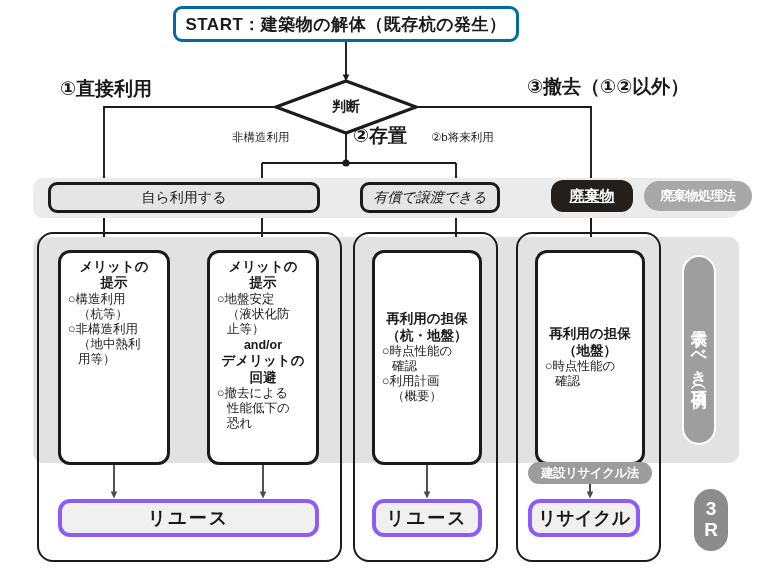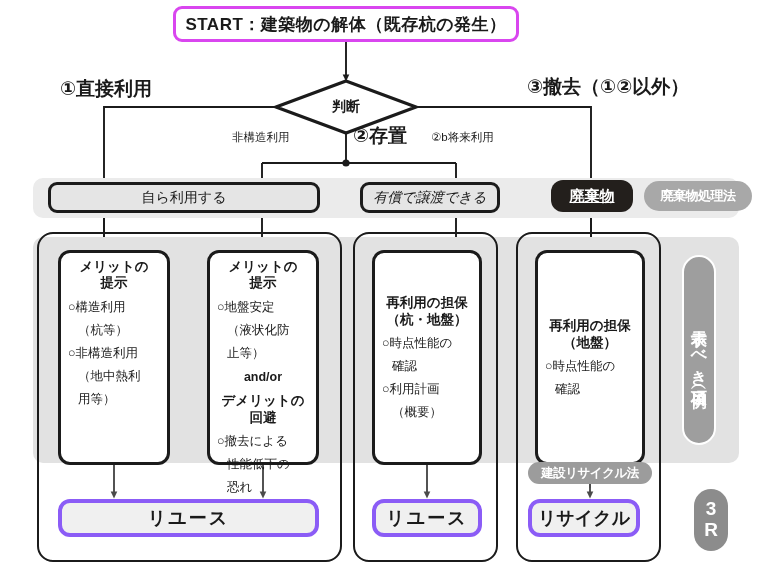--- a/index.html
+++ b/index.html
@@ -19,21 +19,21 @@
     overflow: hidden;
   }
   .abs { position: absolute; box-sizing: border-box; }
 
   
   #lines { position: absolute; left: 0; top: 0; width: 777px; height: 573px; }
 
   
   .start-box {
     left: 173px; top: 6px; width: 346px; height: 36px;
-    border: 3px solid #d946ef;
+    border: 3px solid #0369a1;
     border-radius: 9px;
     background: #fff;
     display: flex; align-items: center; justify-content: center;
     font-size: 17px; font-weight: bold; letter-spacing: .5px;
     z-index: 6;
   }
 
   
   .diamond-wrap { left: 276px; top: 81px; width: 140px; height: 52px; z-index: 6; }
   .diamond-label {
@@ -91,21 +91,21 @@
   }
   .grp-a { left: 37px;  top: 232px; width: 305px; height: 330px; }
   .grp-b { left: 353px; top: 232px; width: 145px; height: 330px; }
   .grp-c { left: 516px; top: 232px; width: 145px; height: 330px; }
 
   
   .card {
     border: 3px solid #1b1b1b; border-radius: 12px; background: #fff;
     z-index: 4; display: flex; flex-direction: column;
     justify-content: center;
-    padding: 6px 4px; text-align: center; gap: 8px;
+    padding: 6px 4px; text-align: center;
   }
   .card-1 { left: 58px;  top: 250px; width: 112px; height: 215px; justify-content: flex-start; }
   .card-2 { left: 207px; top: 250px; width: 112px; height: 215px; justify-content: flex-start; }
   .card-3 { left: 372px; top: 250px; width: 110px; height: 215px; }
   .card-4 { left: 535px; top: 250px; width: 110px; height: 215px; }
 
   .card .ttl { font-size: 13.5px; font-weight: bold; line-height: 1.22; }
   .card .li  { font-size: 12.5px; line-height: 1.2; text-align: left; padding-left: 3px; }
   .card .li2 { font-size: 12.5px; line-height: 1.2; text-align: left; padding-left: 13px; }
   .card .mid { font-size: 12.5px; font-weight: bold; line-height: 1.3; }

